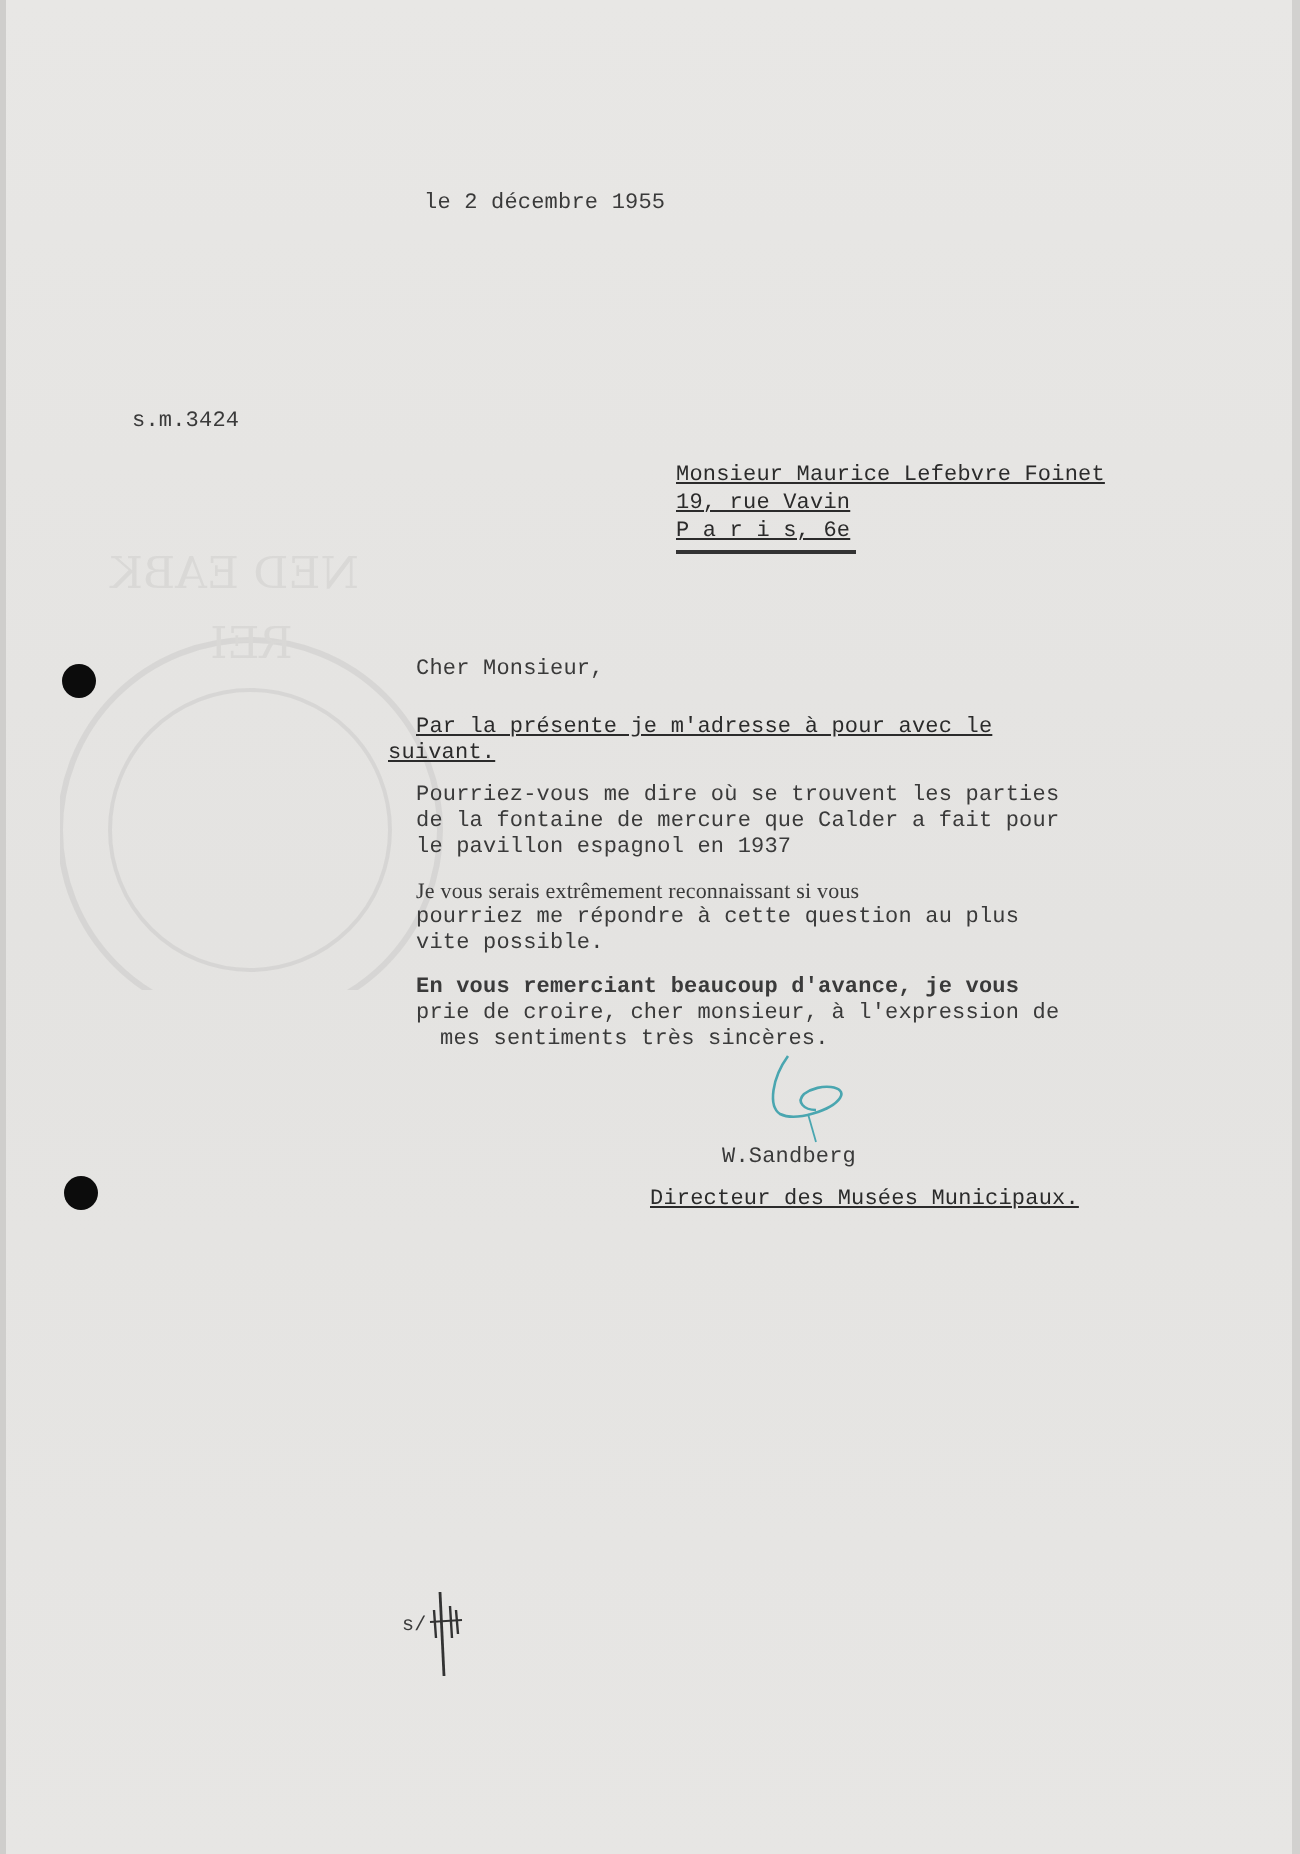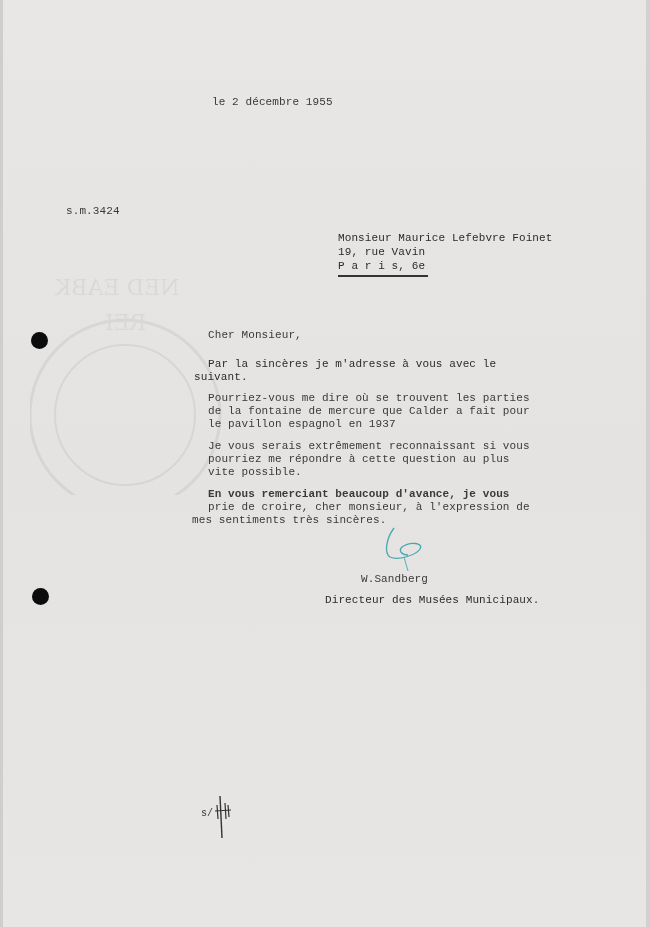--- a/index.html
+++ b/index.html
@@ -9,21 +9,21 @@
     font-family: "Liberation Mono", "DejaVu Sans Mono", monospace;
     color: #3a3a3a;
   }
   .page {
     position: absolute; left: 0; top: 0; width: 650px; height: 927px;
     background: linear-gradient(180deg, #e8e7e5 0%, #e4e3e1 50%, #e7e6e4 100%);
   }
   .left-edge { position: absolute; left: 0; top: 0; width: 3px; height: 927px; background: #cfcecc; }
   .right-edge { position: absolute; right: 0; top: 0; width: 4px; height: 927px; background: #d2d1cf; }
   .t { position: absolute; font-size: 11px; line-height: 13px; white-space: pre; letter-spacing: 0.1px; }
-  .bold { color: #2b2b2b; }
+  .bold { color: #2b2b2b; text-decoration: underline; }
   .hole { position: absolute; width: 17px; height: 17px; border-radius: 50%; background: #0c0c0c; }
   .underline { position: absolute; height: 2px; background: #333; }
   .stamp {
     position: absolute; left: 30px; top: 265px; width: 210px; height: 230px;
     opacity: 0.08; pointer-events: none;
   }
   .stamp-text { position: absolute; font-family: "DejaVu Serif", serif; font-size: 22px; color: #555; white-space: nowrap; transform: scaleX(-1); }
   .sig { position: absolute; }
 </style>
 </head>
@@ -49,34 +49,34 @@
 
   <div class="t" style="left:66px; top:205px;">s.m.3424</div>
 
   <div class="t bold" style="left:338px; top:232px;">Monsieur Maurice Lefebvre Foinet</div>
   <div class="t bold" style="left:338px; top:246px;">19, rue Vavin</div>
   <div class="t bold" style="left:338px; top:260px;">P a r i s, 6e</div>
   <div class="underline" style="left:338px; top:275px; width:90px;"></div>
 
   <div class="t" style="left:208px; top:329px;">Cher Monsieur,</div>
 
-  <div class="t bold" style="left:208px; top:358px;">Par la sincères je m'adresse à vous avec le</div>
+  <div class="t bold" style="left:208px; top:358px;">Par la présente je m'adresse à pour avec le</div>
   <div class="t bold" style="left:194px; top:371px;">suivant.</div>
 
   <div class="t" style="left:208px; top:405px;">de la fontaine de mercure que Calder a fait pour</div>
   <div class="t" style="left:208px; top:392px;">Pourriez-vous me dire où se trouvent les parties</div>
   <div class="t" style="left:208px; top:418px;">le pavillon espagnol en 1937</div>
 
-  <div class="t" style="left:208px; top:440px;">Je vous serais extrêmement reconnaissant si vous</div>
+  <div class="t" style="left:208px; top:440px;font-family:Liberation Serif, serif;">Je vous serais extrêmement reconnaissant si vous</div>
   <div class="t" style="left:208px; top:453px;">pourriez me répondre à cette question au plus</div>
   <div class="t" style="left:208px; top:466px;">vite possible.</div>
 
   <div class="t" style="left:208px; top:488px;font-weight:bold;">En vous remerciant beaucoup d'avance, je vous</div>
   <div class="t" style="left:208px; top:501px;font-family:Liberation Mono, monospace;">prie de croire, cher monsieur, à l'expression de</div>
-  <div class="t" style="left:192px; top:514px;">mes sentiments très sincères.</div>
+  <div class="t" style="left:220px; top:514px;">mes sentiments très sincères.</div>
 
   <svg class="sig" style="left:380px; top:525px;" width="60" height="50" viewBox="0 0 60 50">
     <path d="M14 3 C6 14, 4 28, 10 32 C18 36, 36 30, 40 24 C44 18, 30 16, 22 22 C18 26, 22 30, 28 30" fill="none" stroke="#4aa6b0" stroke-width="1.3"></path>
     <path d="M24 32 L28 46" fill="none" stroke="#4aa6b0" stroke-width="0.9"></path>
   </svg>
 
   <div class="t" style="left:361px; top:573px;">W.Sandberg</div>
   <div class="t bold" style="left:313px; top:594px;padding-left:12px;">Directeur des Musées Municipaux.</div>
 
   <div class="t" style="left:201px; top:807px; font-size:10px;">s/</div>

